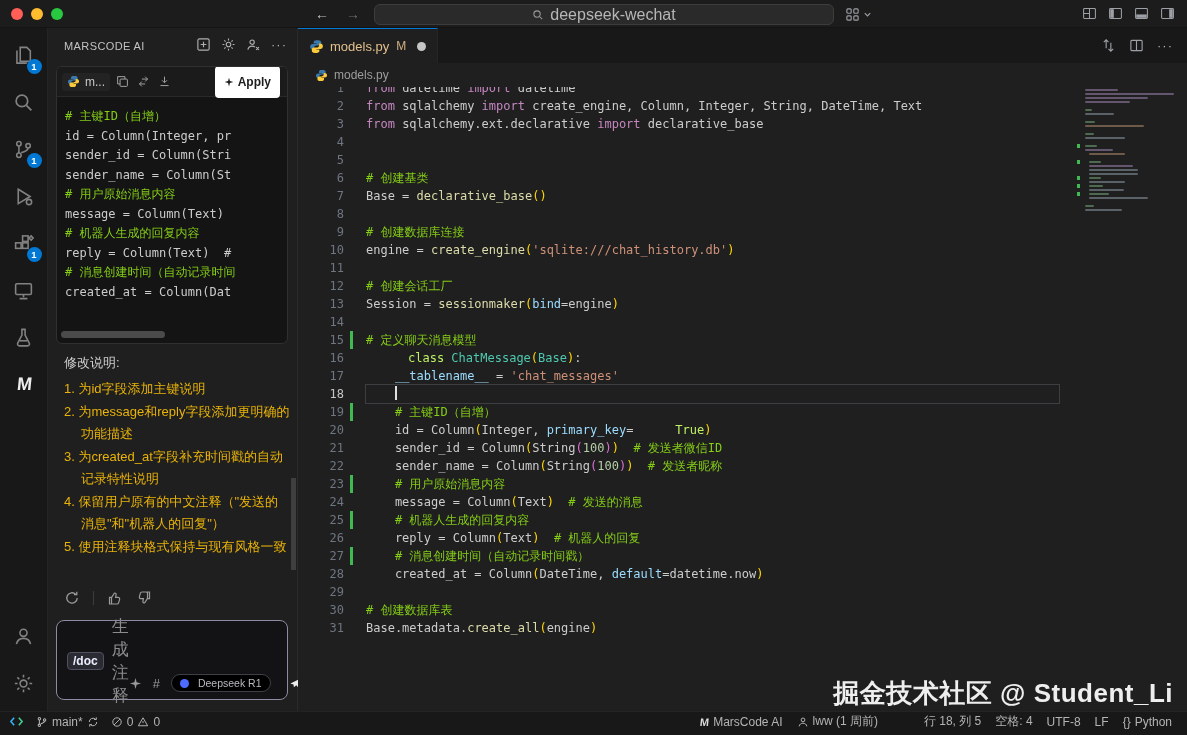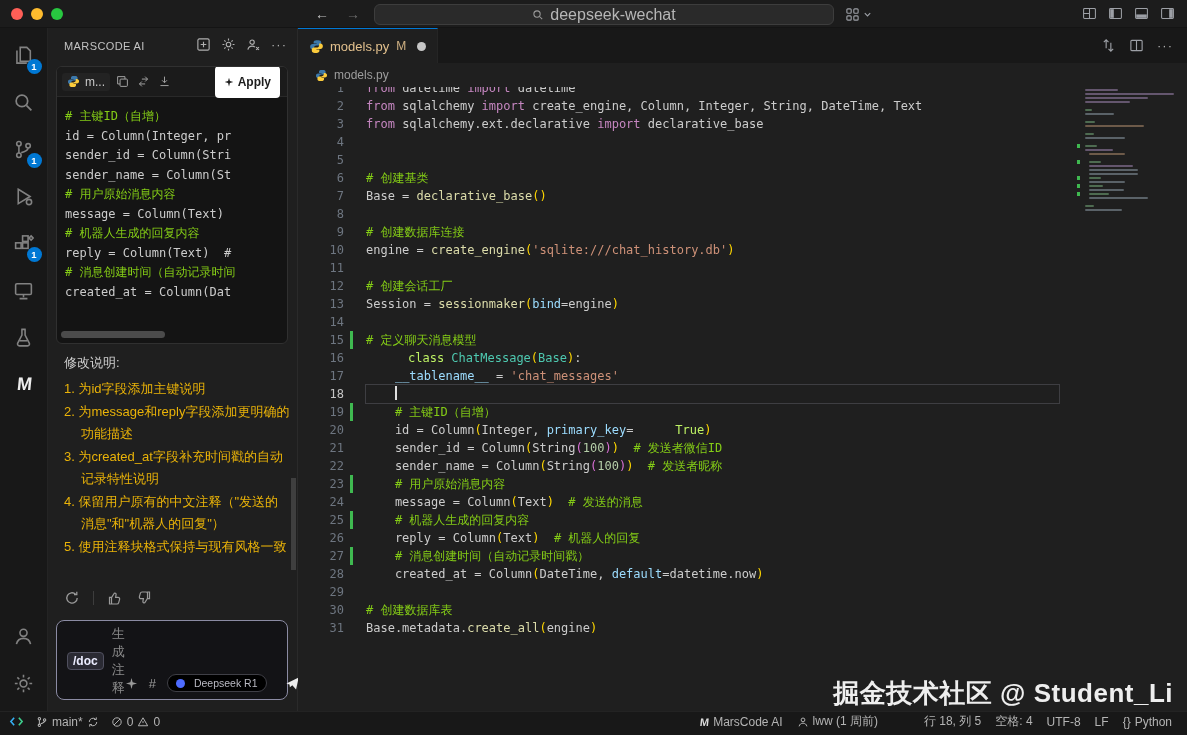--- a/index.html
+++ b/index.html
@@ -47,21 +47,21 @@
   .notes-title{position:absolute;top:326px;left:16px;font-size:13px;color:#d0d0d0;}
   .notes{position:absolute;top:350px;left:16px;width:226px;color:#eab308;font-size:13px;line-height:22.5px;}
   .note-item{padding-left:17px;text-indent:-17px;}
 
   .feedback{position:absolute;top:562px;left:16px;display:flex;align-items:center;gap:13px;color:#9a9a9a;}
   .fb-divider{width:1px;height:14px;background:#3d3d3d;}
 
   .chat-box{position:absolute;top:592px;left:8px;width:232px;height:80px;background:#131316;border:1px solid #8b8ba3;border-radius:8px;padding:8px 10px 7px;display:flex;flex-direction:row;}
   .chat-row1{display:flex;align-items:center;gap:8px;}
   .cmd-chip{border:1px solid #50505f;background:#2a2a33;border-radius:4px;padding:1px 5px;font-size:12px;color:#ecedff;font-weight:600;}
-  .ghost-text{color:#8b8b8b;font-size:13px;}
+  .ghost-text{color:#8b8b8b;font-size:17px;}
   .chat-row2{margin-top:auto;display:flex;align-items:center;gap:11px;color:#9a9a9a;}
   .model-pill{margin-left:auto;display:flex;align-items:center;gap:9px;border:1px solid #3f3f46;background:#000000;border-radius:10px;padding:2px 8px;font-size:10.5px;color:#b9b9c2;white-space:nowrap;}
   .pill-dot{width:9px;height:9px;border-radius:50%;background:#4d6bfe;}
   .send-btn{color:#ededed;margin-left:7px;display:flex;}
   .sb-thumb{position:absolute;right:1px;top:450px;width:5px;height:92px;background:#454545;opacity:.85;}
 
   
   .editor{flex:1;min-width:0;display:flex;flex-direction:column;background:#1f1f1f;position:relative;}
   .tabbar{height:35px;flex:none;background:#181818;display:flex;align-items:stretch;}
   .tab{display:flex;align-items:center;gap:6px;padding:0 11px;background:#1f1f1f;border-right:1px solid #252525;border-top:1px solid #0078d4;font-size:13px;color:#e2c08d;cursor:pointer;}

